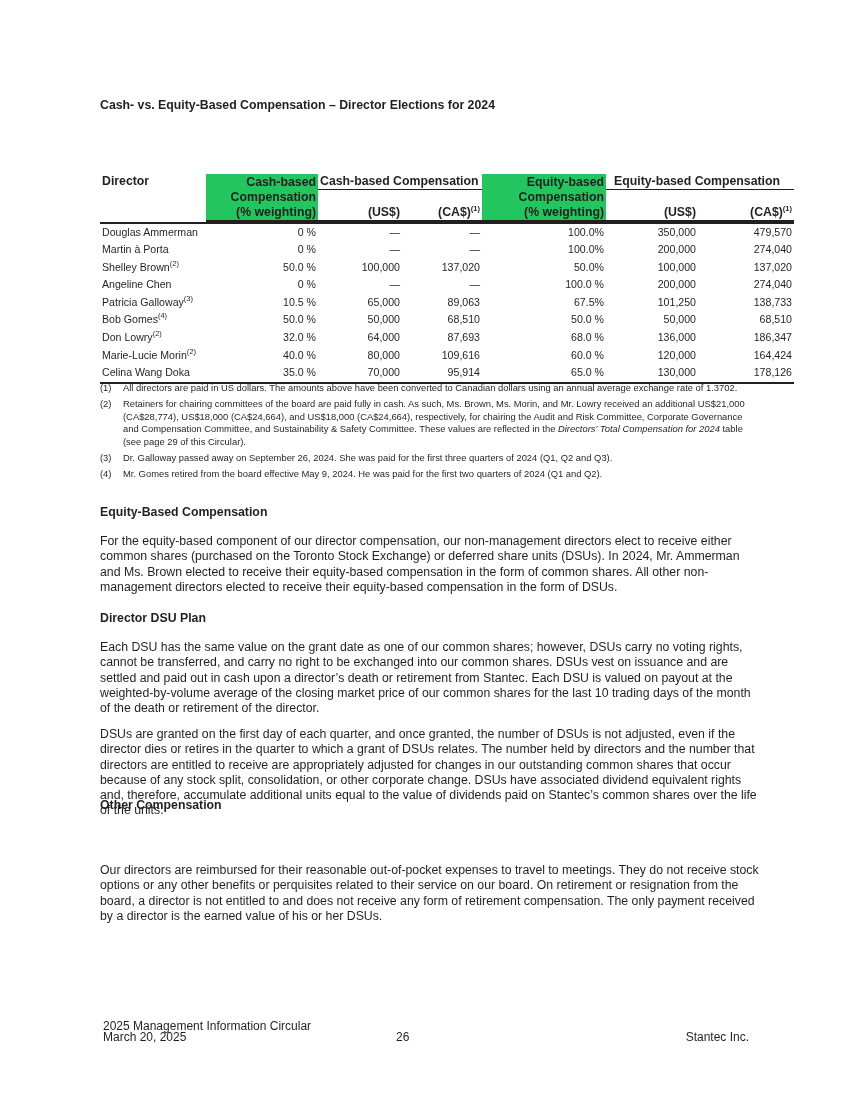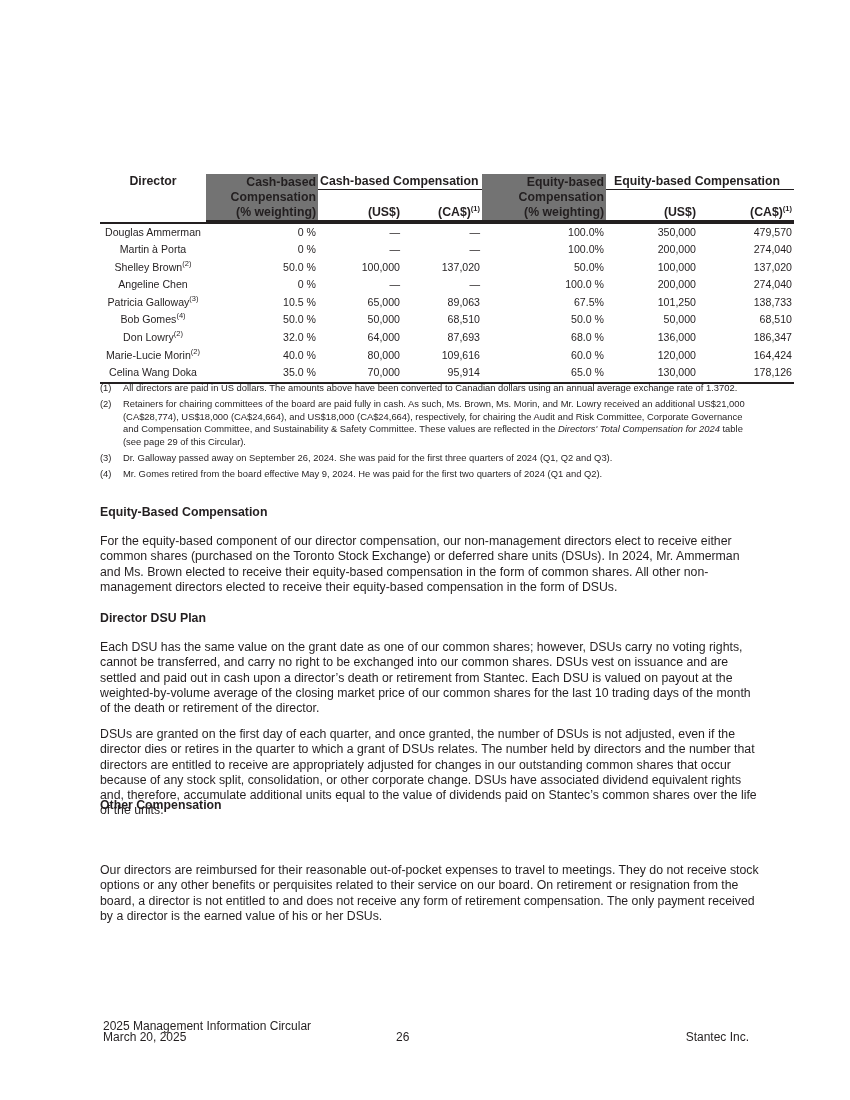--- a/index.html
+++ b/index.html
@@ -3,39 +3,40 @@
 <meta charset="utf-8">
 <style>
   html, body { margin: 0; padding: 0; background: #ffffff; }
   body { width: 850px; height: 1100px; position: relative; overflow: hidden;
          font-family: "Liberation Sans", sans-serif; color: #231f20; }
   .page { position: absolute; left: 0; top: 0; width: 850px; height: 1100px; }
   h2 { position: absolute; margin: 0; font-size: 12.3px; font-weight: bold; left: 100px; }
   p.body { position: absolute; margin: 0; left: 100px; width: 660px; font-size: 12.3px; line-height: 15.3px; }
   table.comp { position: absolute; left: 100px; top: 174px; width: 694px; border-collapse: collapse; font-size: 10.6px; }
   table.comp th { font-size: 12.3px; font-weight: bold; padding: 0 2px; vertical-align: bottom; line-height: 15px; }
-  table.comp th.shade { background: #737373; }
+  table.comp th.shade { background: #22c55e; }
   table.comp td { padding: 0 2px; height: 17.6px; line-height: 17.6px; white-space: nowrap; }
   .r { text-align: right; }
-  .l { text-align: center; }
+  .l { text-align: left; }
   .sub-rule { border-bottom: 1.5px solid #231f20; }
   .head-bottom th { border-bottom: 2px solid #231f20; }
   tr.last td { border-bottom: 2px solid #231f20; }
   sup { font-size: 7.5px; vertical-align: super; line-height: 0; }
   .notes { position: absolute; left: 100px; top: 382px; width: 660px; font-size: 9.4px; line-height: 12.4px; }
   .note { display: flex; margin-bottom: 4px; }
   .note .num { width: 23px; flex-shrink: 0; }
   .note .txt { flex: 1; }
   .footer { position: absolute; font-size: 12px; line-height: 11px; }
 </style>
 </head>
 <body>
 
 <div class="page">
 
+  <h2 style="top:98px;">Cash- vs. Equity-Based Compensation – Director Elections for 2024</h2>
 
   <table class="comp">
     <colgroup>
       <col style="width:106px">
       <col style="width:112px">
       <col style="width:84px">
       <col style="width:80px">
       <col style="width:124px">
       <col style="width:92px">
       <col style="width:96px">

